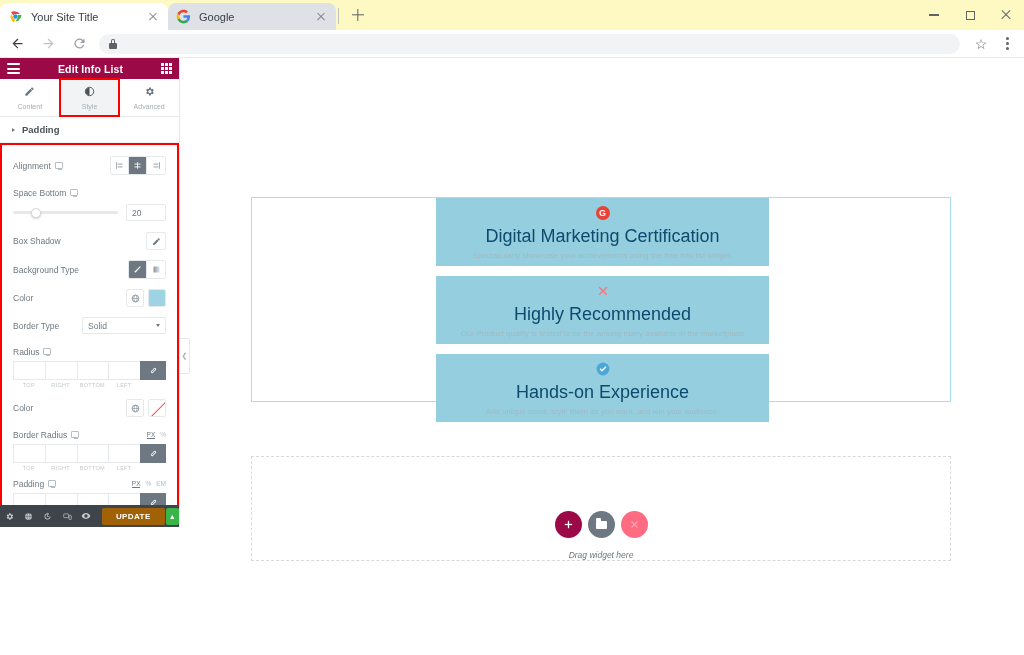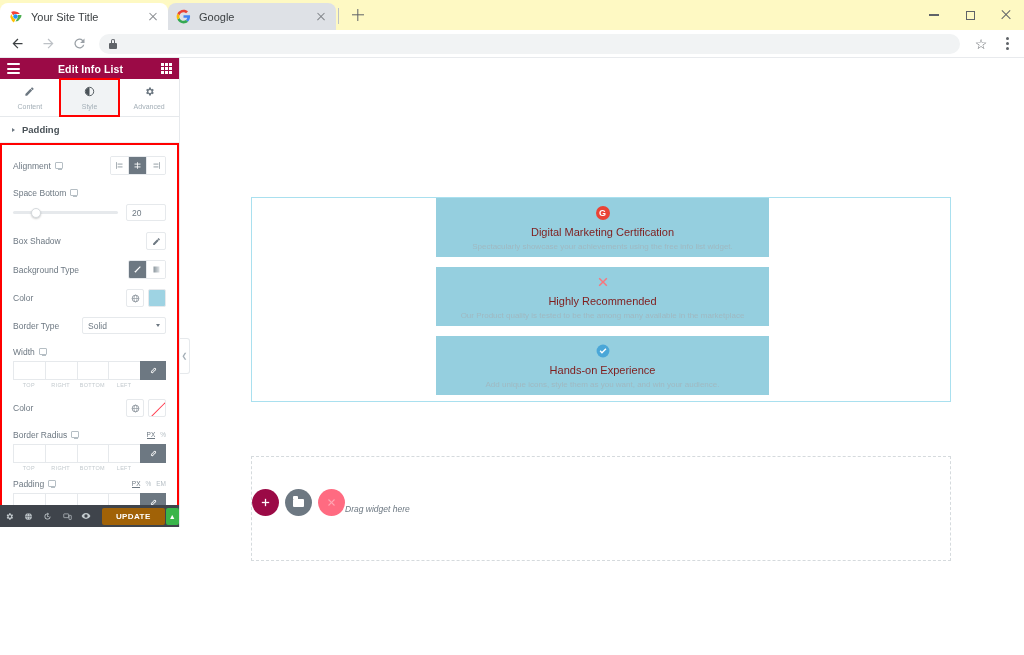--- a/index.html
+++ b/index.html
@@ -229,30 +229,30 @@
   }
   .section-wrap {
     position: absolute; left: 70px; top: 139px; width: 700px; height: 205px;
     border: 1px solid #a9e0ef;
   }
   .infolist { position:absolute; left: 184px; top: 0px; width: 333px; }
   .ilitem {
     background:#95cfdf; text-align:center; padding: 8px 0 6px 0; margin-bottom: 10px;
   }
   .ili-icon { margin: 0 auto 6px auto; width:14px; height:14px; }
-  .ili-title { font-size: 11px; color:#7f1d1d; margin-bottom: 4px; }
+  .ili-title { font-size: 18px; color:#0c4a6e; margin-bottom: 4px; }
   .ili-desc { font-size: 8px; color:#9fb9c2; white-space: nowrap; }
   .ili-desc.wide { margin-left: -12px; margin-right: -12px; }
 
   .icon-circle { width:14px;height:14px;border-radius:50%;display:flex;align-items:center;justify-content:center;
     font-size:9px;font-weight:bold;color:#fff; }
 
   .dropzone {
     position: absolute; left: 70px; top: 398px; width: 700px; height: 105px;
-    border: 1px dashed #d5dadd; display:flex; flex-direction:row; align-items:center; justify-content:flex-start;
+    border: 1px dashed #d5dadd; display:flex; flex-direction:column; align-items:center; justify-content:flex-end;
   }
   .dz-btns { display:flex; gap: 6px; margin-bottom: 12px; }
   .dz-btn {
     width: 27px; height: 27px; border-radius:50%; display:flex;align-items:center;justify-content:center;
     color:#fff; font-size: 12px;
   }
   .dz-text { font-size: 8.5px; color:#6d7882; font-style: italic; }
 
   .folder-glyph { width:11px;height:8px;background:#fff;border-radius:1px; position:relative; }
   .folder-glyph::before{content:"";position:absolute;top:-2.4px;left:0;width:5px;height:2.4px;background:#fff;border-radius:1px 1px 0 0;}
@@ -487,21 +487,21 @@
         <div class="ctrl-row">
           <span class="ctrl-label">Border Type</span>
           <span class="select-box">
             <span>Solid</span>
             <span class="caret-o"></span>
           </span>
         </div>
 
         <div class="ctrl-row" style="padding-bottom:2px;">
           <span class="ctrl-label">
-            <span>Width</span>
+            <span>Radius</span>
             <span class="resp-ico"></span>
           </span>
         </div>
         <div class="dim-row">
           <span class="dim-cell"></span>
           <span class="dim-cell"></span>
           <span class="dim-cell"></span>
           <span class="dim-cell"></span>
           <span class="dim-link">
             <svg width="9" height="9" viewBox="0 0 24 24">

